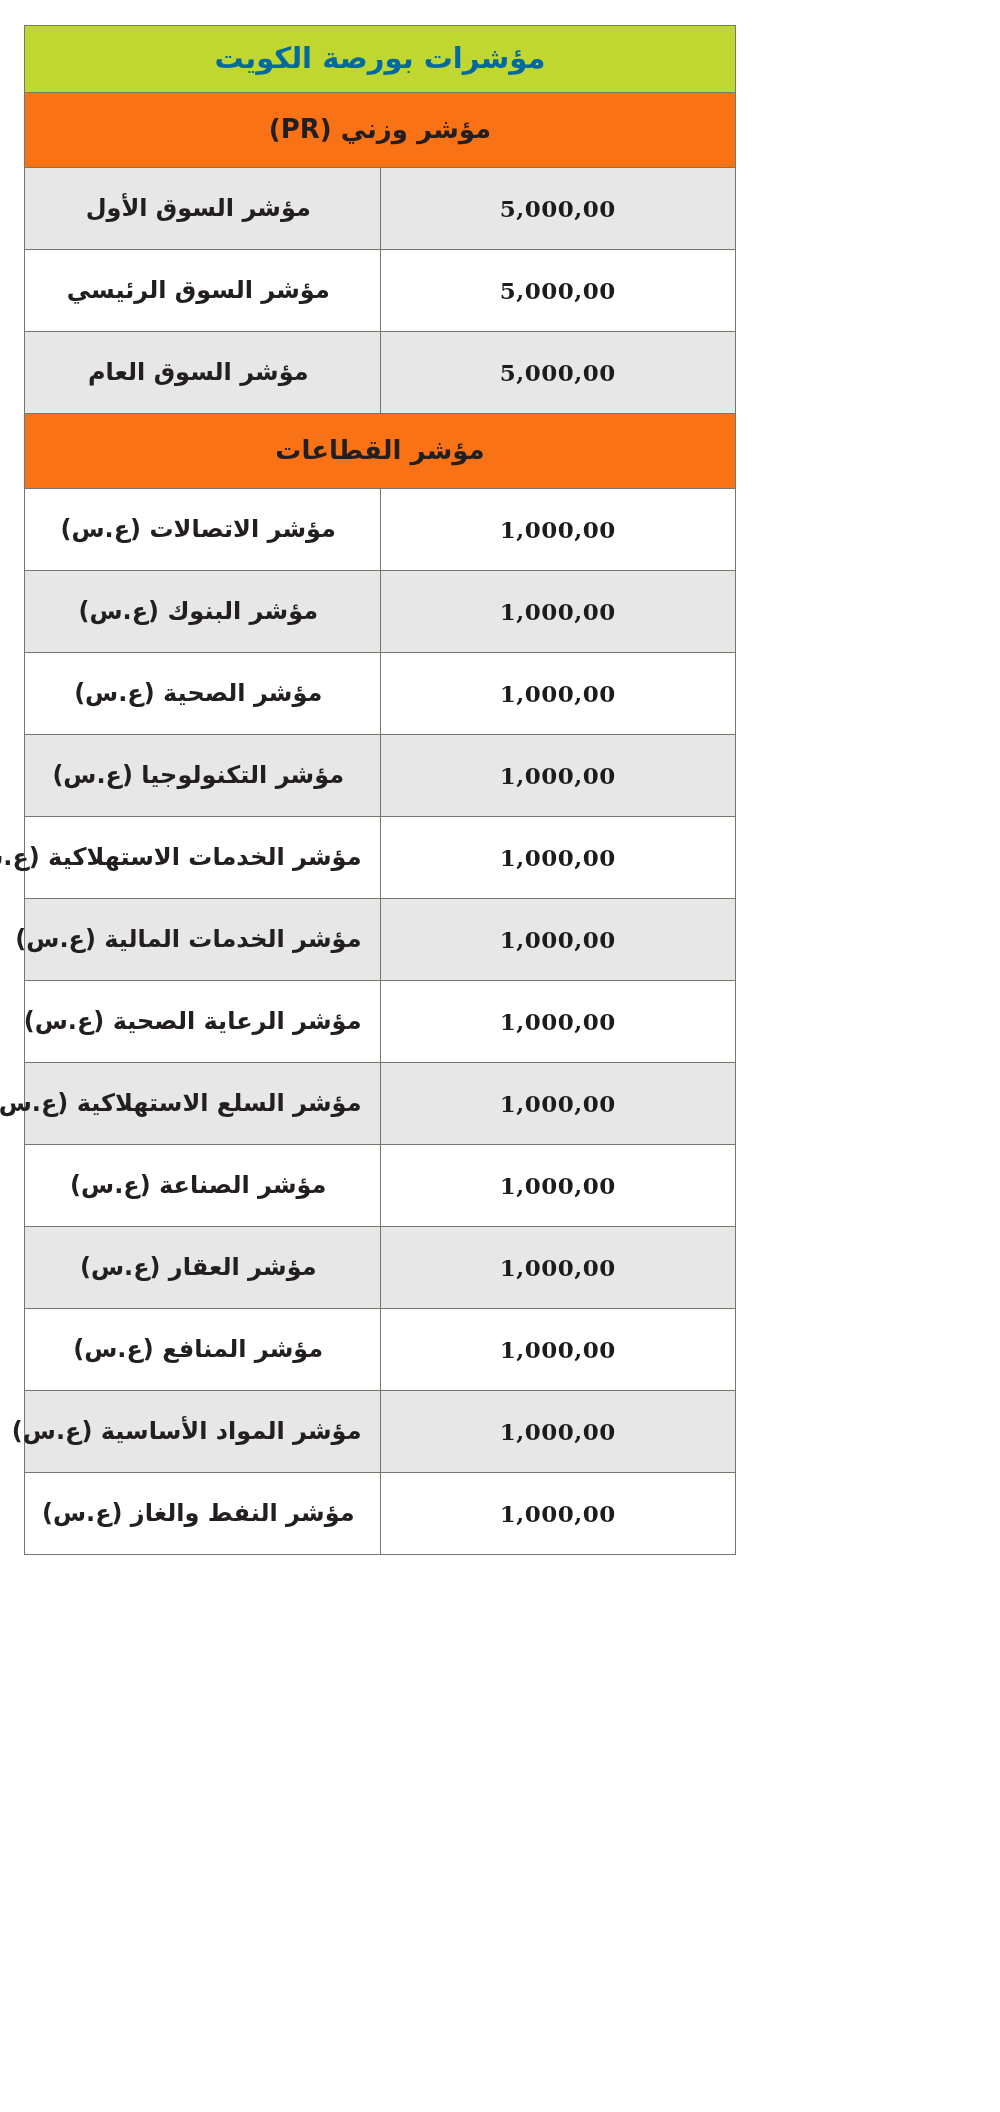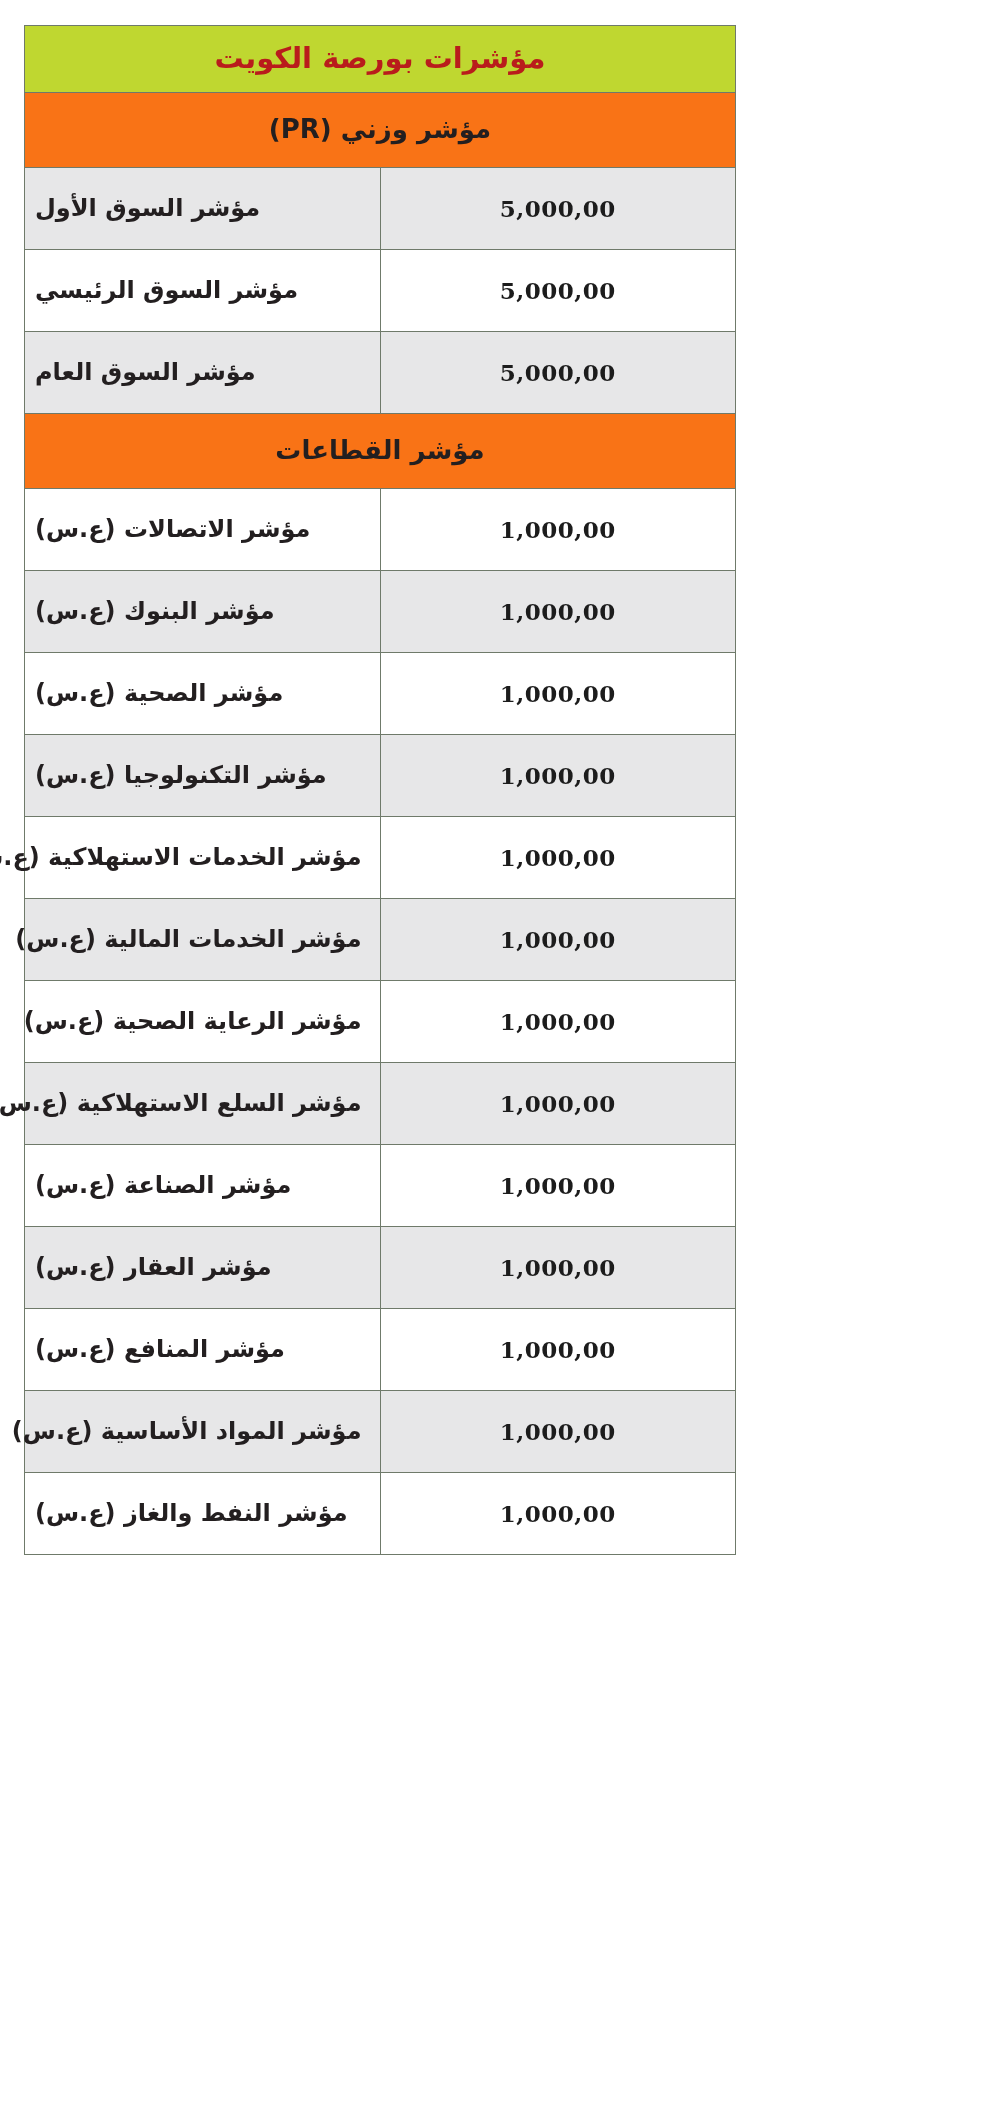--- a/index.html
+++ b/index.html
@@ -42,21 +42,21 @@
     height: 66px;
     text-align: center;
     vertical-align: middle;
     padding: 0 10px;
   }
   .banner-title {
     display: block;
     font-family: "DejaVu Sans", "Liberation Sans", sans-serif;
     font-size: 29px;
     font-weight: bold;
-    color: #b91c1c;
+    color: #0369a1;
     letter-spacing: 0px;
     line-height: 1.1;
   }
 
   
   .section-cell {
     background: #f97316;
     border: 1px solid #6f7a6a;
     height: 74px;
     text-align: center;
@@ -81,21 +81,21 @@
   tr.data-row.shade td { background: #e7e7e8; }
   tr.data-row.plain td { background: #ffffff; }
 
   td.value-cell {
     width: 182px;
     text-align: center;
     padding: 0 6px;
   }
   td.label-cell {
     width: 530px;
-    text-align: left;
+    text-align: center;
     padding: 0 18px 0 10px;
   }
 
   .value-text {
     display: block;
     font-family: "DejaVu Serif", "Liberation Serif", serif;
     font-size: 23px;
     font-weight: bold;
     color: #1c1c1c;
     letter-spacing: 0.5px;

